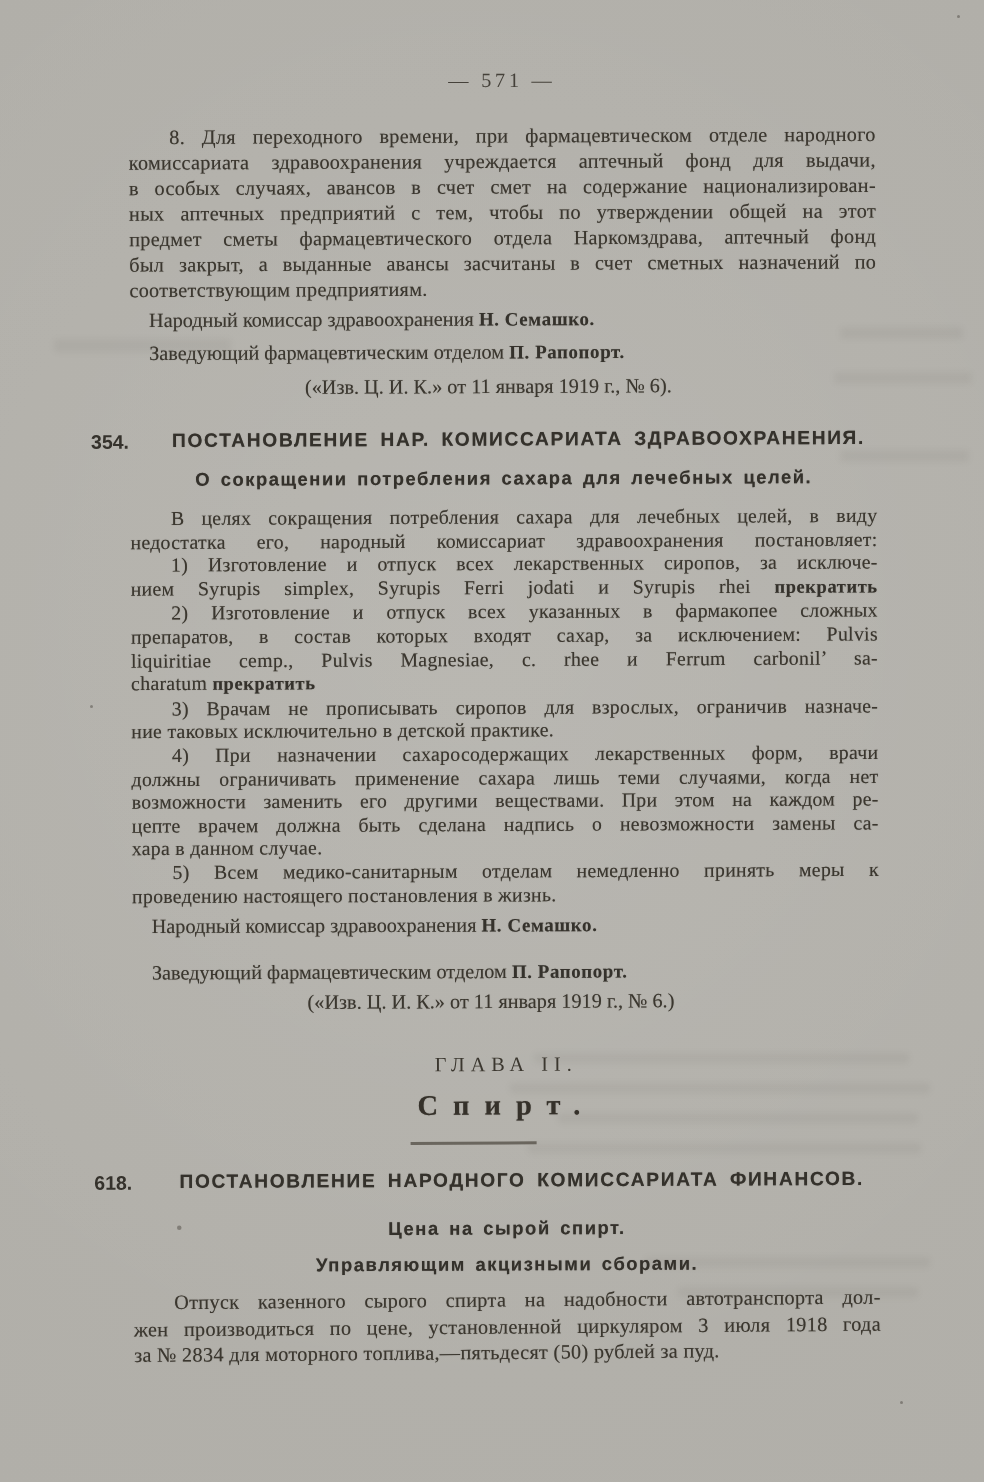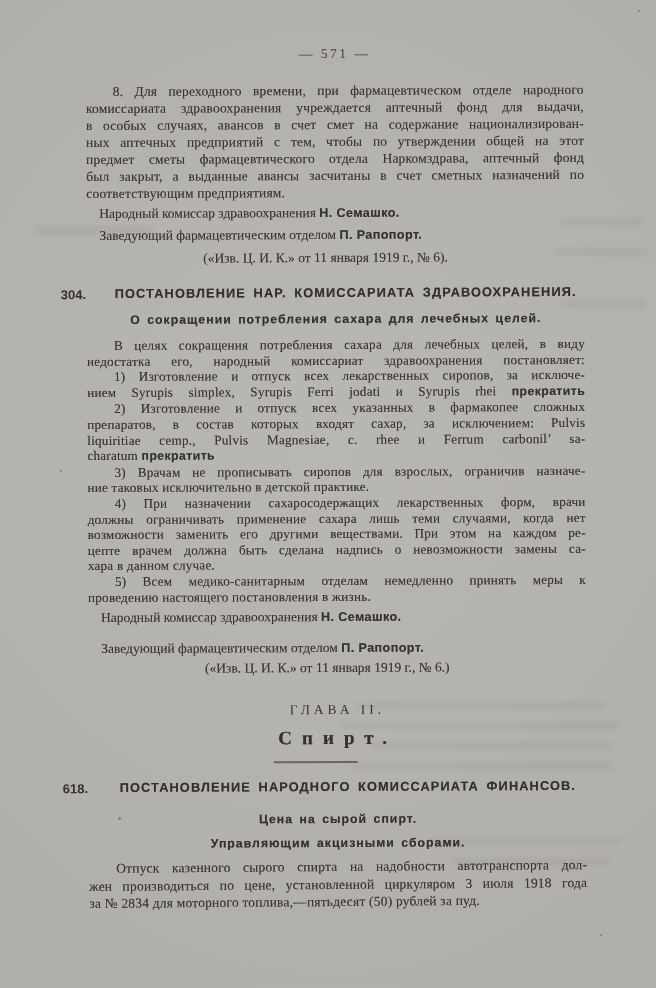--- a/index.html
+++ b/index.html
@@ -28,21 +28,21 @@
 
   .ln{
     font-size:13.5px;line-height:17px;letter-spacing:.2px;
     text-align:justify;text-align-last:justify;
     text-shadow:0 0 .5px rgba(59,55,47,.55);
   }
   .tight .ln{line-height:15.6px;font-size:13.2px;}
   .ll{text-align-last:left;}
   .ind{text-indent:27px;}
 
-  .bold-sans{font-family:Liberation Sans, sans-serif;font-weight:bold;letter-spacing:.4px;font-size:12.3px;color:#35322c;}
+  .bold-sans{font-family:Liberation Serif, serif;font-weight:bold;letter-spacing:.4px;font-size:12.3px;color:#35322c;}
 
   .sig{margin:4px 0 0 13px;font-size:13.5px;text-shadow:0 0 .5px rgba(59,55,47,.5);}
   .sig .bold-sans{font-size:12.6px;}
   .cite{margin-top:7px;text-align:center;font-size:13.5px;transform:translateX(-10px);text-shadow:0 0 .5px rgba(59,55,47,.5);}
 
   .decree-head{position:relative;margin-top:19px;}
   .decree-num{
     position:absolute;left:-26px;top:1px;
     font-family:"Liberation Sans", sans-serif;font-weight:bold;font-size:13px;color:#35322c;
   }
@@ -121,21 +121,21 @@
     </div>
     <div class="sig mt-sig2">
       <span>Заведующий фармацевтическим отделом</span>
       <span class="bold-sans">П. Рапопорт.</span>
     </div>
 
     <div class="cite">(«Изв. Ц. И. К.» от 11 января 1919 г., № 6).</div>
 
     <section>
       <div class="decree-head">
-        <span class="decree-num">304.</span>
+        <span class="decree-num">354.</span>
         <div class="decree-title">ПОСТАНОВЛЕНИЕ НАР. КОМИССАРИАТА ЗДРАВООХРАНЕНИЯ.</div>
       </div>
       <div class="decree-sub">О сокращении потребления сахара для лечебных целей.</div>
 
       <div class="tight mt-body">
         <div class="ln ind">В целях сокращения потребления сахара для лечебных целей, в виду</div>
         <div class="ln">недостатка его, народный комиссариат здравоохранения постановляет:</div>
         <div class="ln ind">1) Изготовление и отпуск всех лекарственных сиропов, за исключе-</div>
         <div class="ln"><span>нием Syrupis simplex, Syrupis Ferri jodati и Syrupis rhei</span> <span class="bold-sans">прекратить</span></div>
         <div class="ln ind">2) Изготовление и отпуск всех указанных в фармакопее сложных</div>

